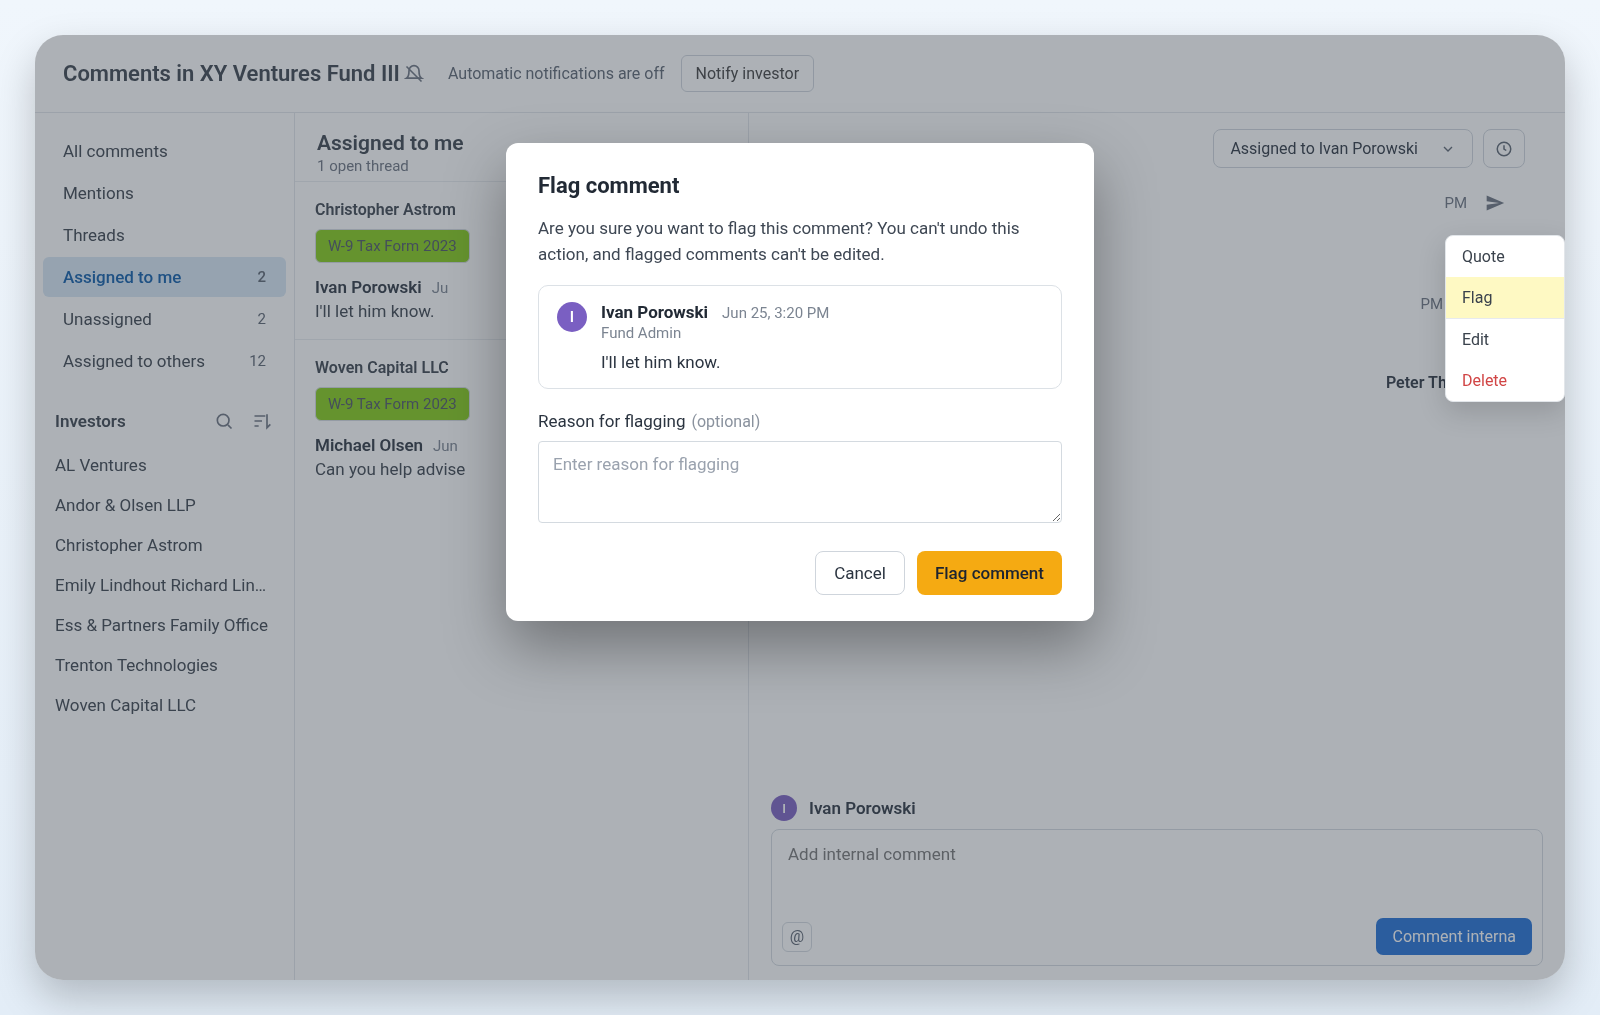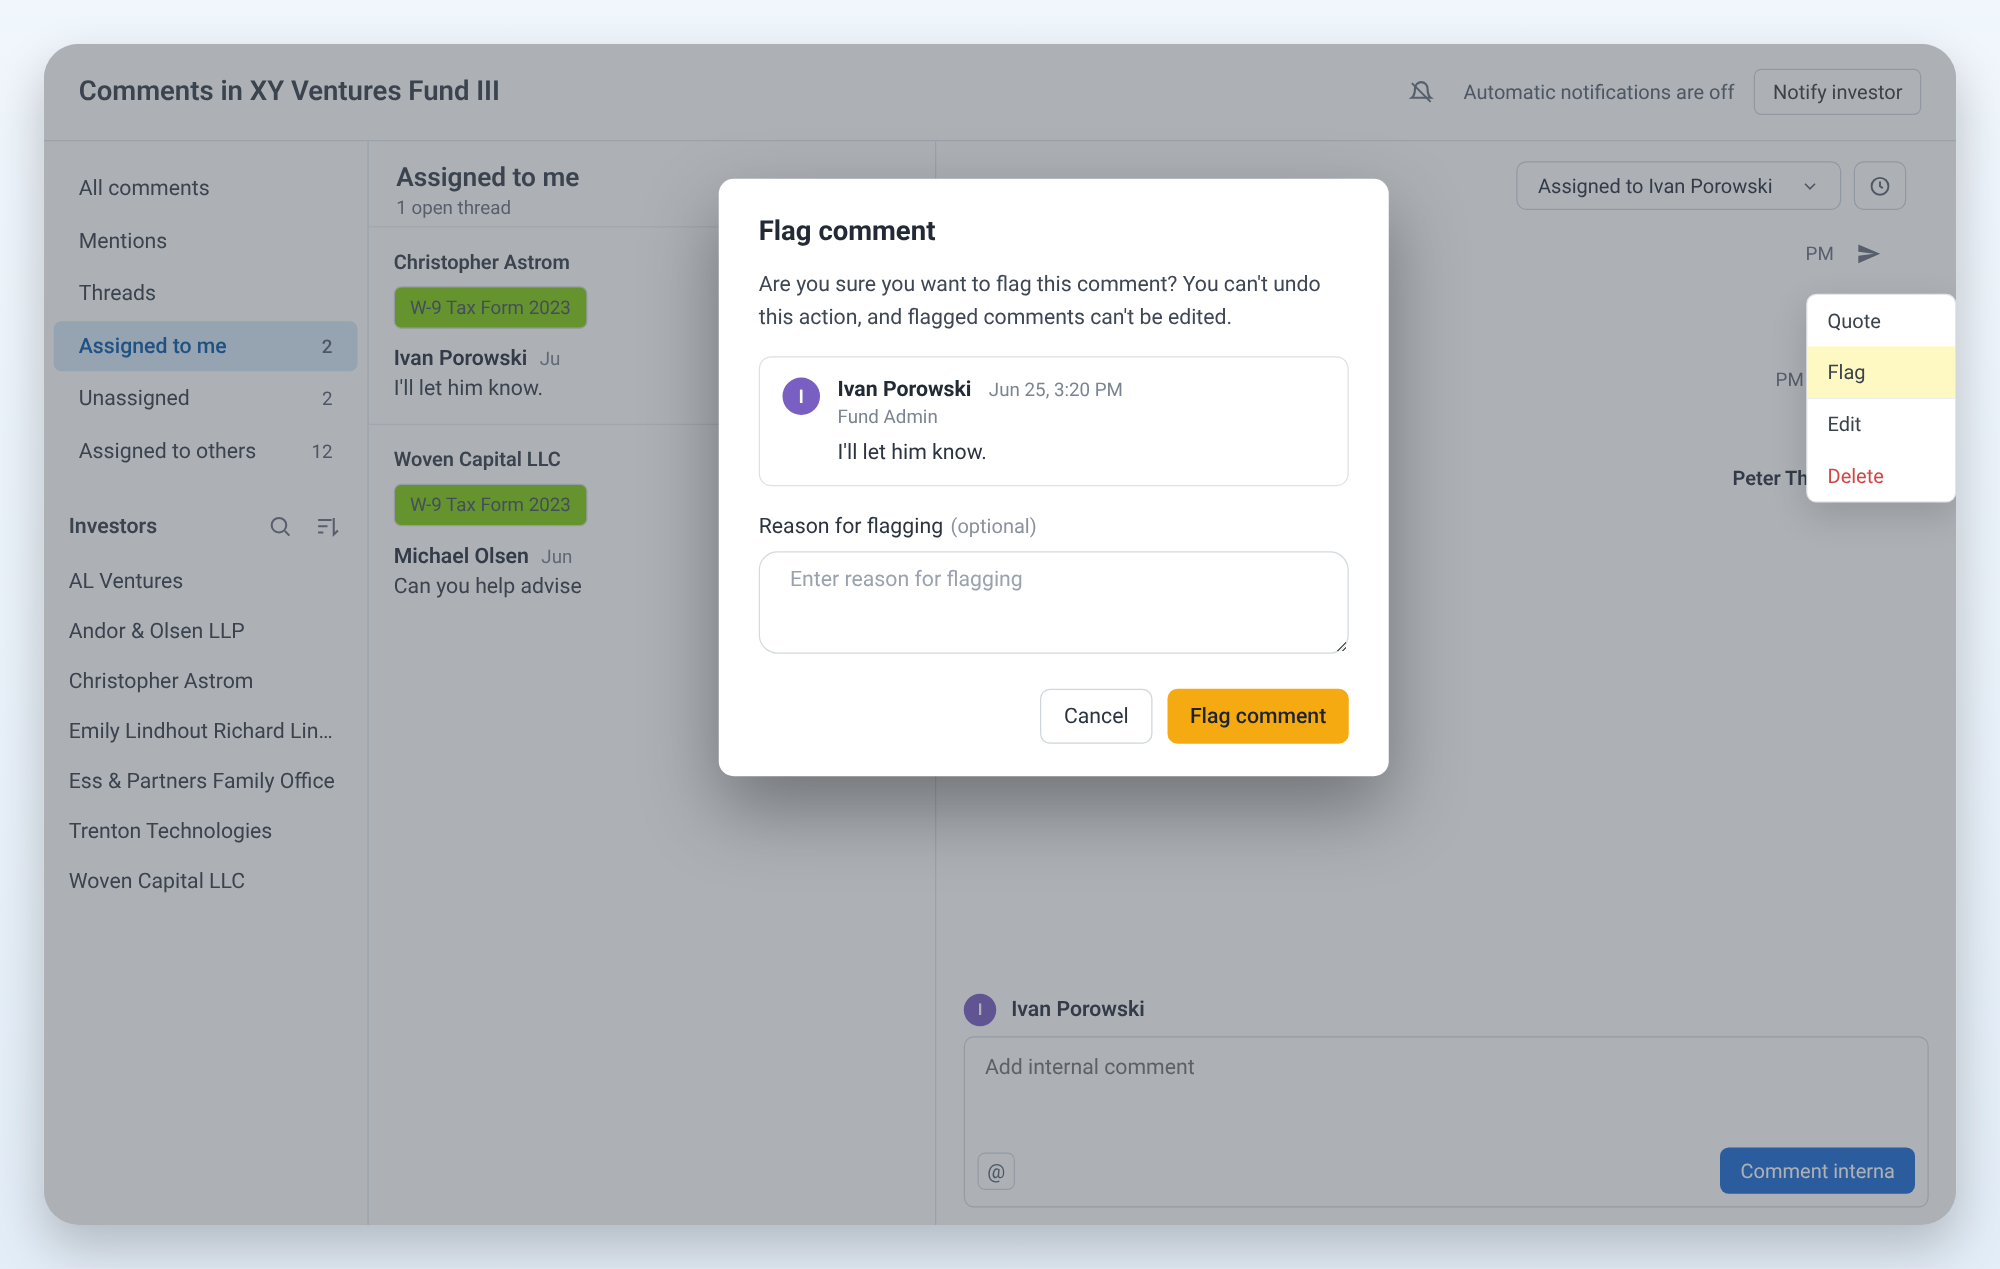--- a/index.html
+++ b/index.html
@@ -1,21 +1,21 @@
 <!DOCTYPE html>
 <html><head>
 <meta charset="utf-8">
 <style>
 * { margin: 0; padding: 0; box-sizing: border-box; font-family: -apple-system, BlinkMacSystemFont, "Segoe UI", Roboto, sans-serif; }
 body { background: linear-gradient(180deg, #f0f6fc 0%, #e3edf7 100%); width: 1600px; height: 1015px; padding: 35px; display:flex; align-items:center; justify-content:center; }
 .frame { width: 100%; height: 100%; background: #fff; border-radius: 28px; box-shadow: 0 18px 40px rgba(0,0,0,0.22); overflow: hidden; position: relative; }
 .app { width: 100%; height: 100%; position: relative; overflow:hidden; }
 .dim-overlay { position:absolute; inset:0; background: rgba(60,70,80,0.42); z-index: 4; }
 
-.header { display:flex; align-items:center; justify-content:space-between; padding: 20px 28px; border-bottom:1px solid #e2e6ea; }
+.header { display:flex; align-items:center; padding: 20px 28px; border-bottom:1px solid #e2e6ea; }
 .header h1 { font-size: 22px; font-weight:600; color:#3a424c; }
 .header-right { display:flex; align-items:center; gap:16px; }
 .notif-text { color:#5b6471; font-size:16px; display:flex; align-items:center; gap:20px;}
 .btn-outline { border:1px solid #cfd5dc; background:#fff; border-radius:6px; padding:8px 14px; font-size:16px; color:#404040; cursor:pointer; }
 
 .body { display:flex; height: calc(100% - 70px); }
 .sidebar { width: 260px; border-right:1px solid #e2e6ea; padding-top:16px; }
 .nav-item { display:flex; justify-content:space-between; align-items:center; padding:10px 20px; font-size:17px; color:#3a424c; cursor:pointer; border-radius:6px; margin:2px 8px; }
 .nav-item.active { background:#d7e7f5; color:#0b5aa8; font-weight:500; }
 .nav-count { color:#5b6471; font-size:15px; }
@@ -55,31 +55,31 @@
 .compose { position:absolute; left:0; right:0; bottom:0; padding:0 22px 22px; }
 .compose-head { display:flex; align-items:center; gap:12px; margin-bottom:8px; }
 .avatar { width:26px; height:26px; border-radius:50%; background:#7a5fc2; color:#fff; font-size:13px; font-weight:600; display:flex; align-items:center; justify-content:center; }
 .compose-name { font-weight:600; font-size:17px; color:#2b3440; }
 .compose-box { border:1px solid #d4dae0; border-radius:8px; background:#fff; }
 .compose-box .ta { width:100%; border:none; resize:none; padding:14px 16px; font-size:17px; color:#8a929e; outline:none; height:76px; background:transparent; }
 .compose-tools { display:flex; justify-content:space-between; align-items:center; padding:8px 10px 10px; }
 .at-btn { border:1px solid #d4dae0; border-radius:6px; width:30px; height:30px; display:flex; align-items:center; justify-content:center; color:#5b6471; font-size:16px; }
 .btn-primary { background:#1f6fd6; color:#fff; border:none; border-radius:7px; padding:9px 16px; font-size:16px; }
 
-.modal { position:absolute; left:50%; top:108px; transform:translateX(-50%); width:536px; background:#fff; border-radius:12px; box-shadow:0 26px 60px rgba(0,0,0,0.35); z-index:10; padding:30px 32px 26px;margin-left:43px; }
+.modal { position:absolute; left:50%; top:108px; transform:translateX(-50%); width:588px; background:#fff; border-radius:12px; box-shadow:0 26px 60px rgba(0,0,0,0.35); z-index:10; padding:30px 32px 26px; }
 .modal h3 { font-size:22px; font-weight:700; color:#222a35; }
 .modal .confirm { font-size:17px; color:#3e4753; margin-top:18px; line-height:1.5; }
 .quote-card { border:1px solid #dce1e6; border-radius:10px; padding:16px 18px; margin-top:18px; display:flex; gap:14px; align-items:flex-start; }
 .q-name { font-weight:700; font-size:17px; color:#222a35; }
 .q-time { color:#7b8491; font-size:15px; margin-left:10px; }
 .q-role { color:#7b8491; font-size:15px; margin-top:2px; }
 .q-body { font-size:17px; color:#2b3440; margin-top:10px; }
 .field-label { font-size:17px; color:#2b3440; margin-top:22px; }
 .field-label .opt { color:#8a929e; font-size:16px; margin-left:6px; }
-.modal textarea { width:100%; border:1px solid #d4dae0; border-radius:15px; min-height:82px; margin-top:10px; padding:12px 24px; font-size:17px; color:#c2410c; outline:none; resize:vertical; }
+.modal textarea { width:100%; border:1px solid #d4dae0; border-radius:4px; min-height:82px; margin-top:10px; padding:12px 14px; font-size:17px; color:#c2410c; outline:none; resize:vertical; }
 .modal textarea::placeholder { color:#9aa2ae; }
 .modal-actions { display:flex; justify-content:flex-end; gap:12px; margin-top:24px; }
 .btn-warn { background:#f5aa12; color:#1d2430; border:none; border-radius:8px; padding:11px 18px; font-size:17px; font-weight:500; }
 .btn-plain { background:#fff; border:1px solid #cfd5dc; border-radius:8px; padding:11px 18px; font-size:17px; color:#2b3440; }
 
 svg { display:block; }
 </style>
 </head>
 <body>
 

